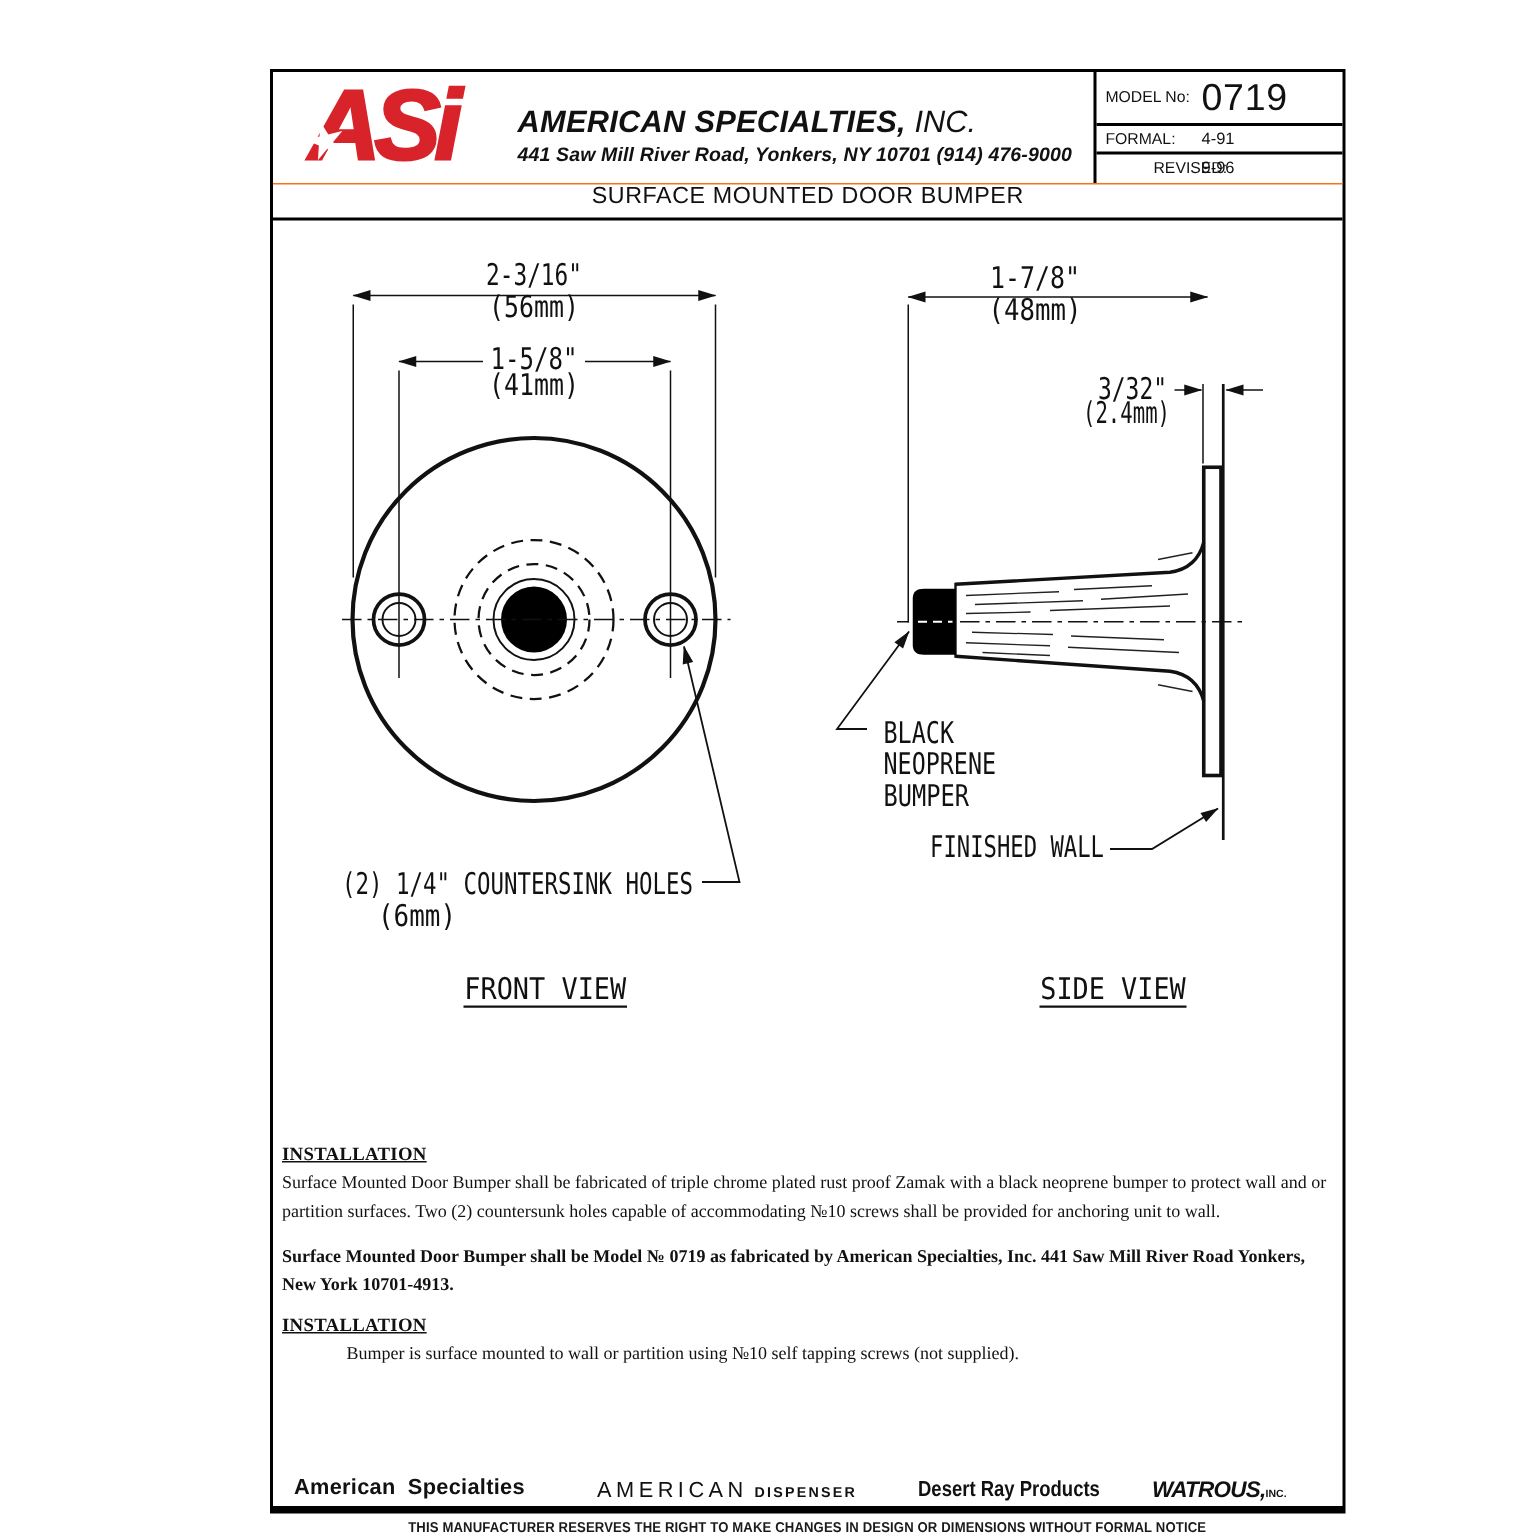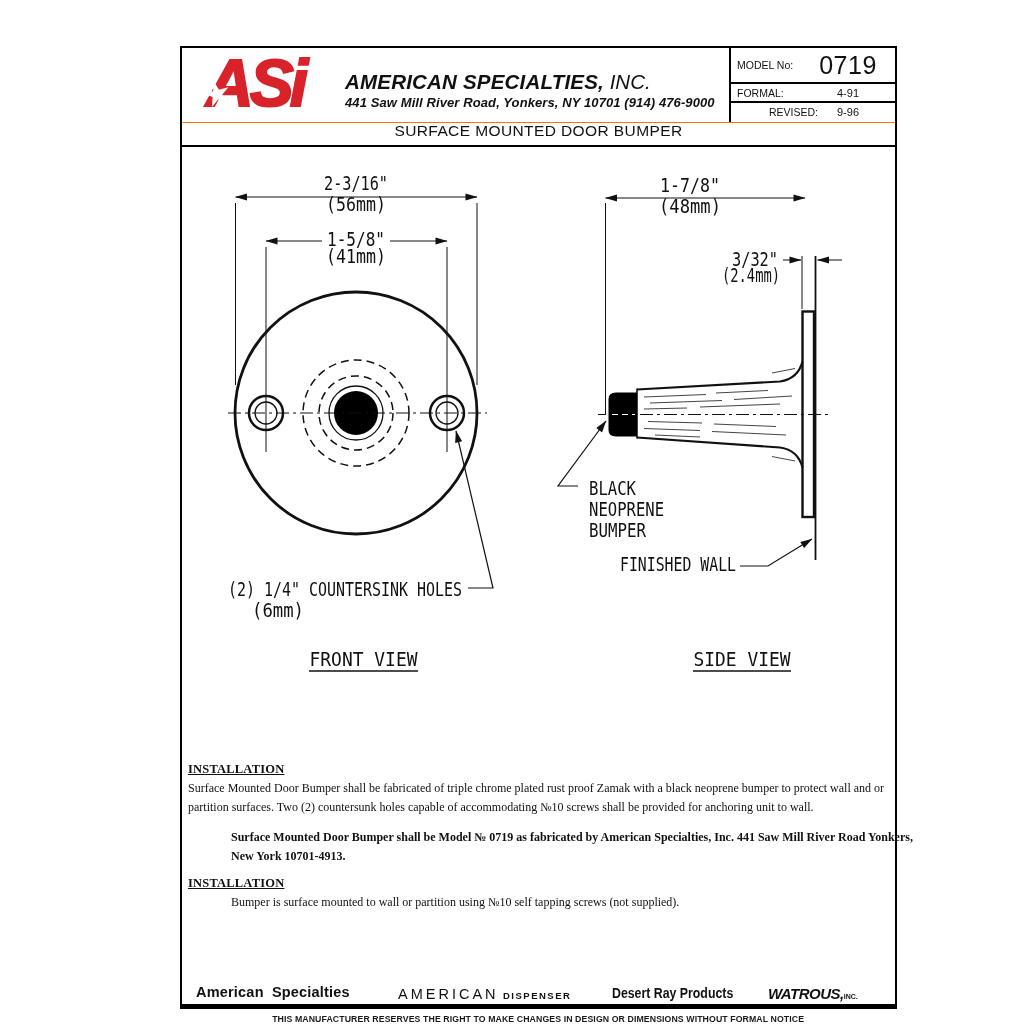--- a/index.html
+++ b/index.html
@@ -20,38 +20,38 @@
   .logo-star{position:absolute;left:-4px;top:22px;font-size:33px;color:#fff;
              font-family:"DejaVu Sans",sans-serif;transform:rotate(-14deg);}
   .co{position:absolute;left:163px;top:22px;white-space:nowrap;}
   .co-name{font-size:20.5px;font-weight:bold;font-style:italic;letter-spacing:.2px;text-align:right;}
   .co-suffix{font-size:20.5px;font-style:italic;font-weight:normal;}
   .co-addr{font-size:13px;font-style:italic;font-weight:bold;margin-top:1px;letter-spacing:.1px;}
   .tbl{position:absolute;right:0;top:0;width:164px;height:74px;border-left:2px solid #000;}
   .trow{position:relative;border-bottom:2px solid #000;display:flex;align-items:center;}
   .trow:last-child{border-bottom:none;padding-left:32px;}
   .tlabel{font-size:10.5px;padding-left:6px;}
-  .tval{position:absolute;left:70px;right:0;text-align:center;}
+  .tval{position:absolute;left:70px;right:0;}
   .tval-big{font-size:25px;letter-spacing:.5px;}
   .tval-sm{font-size:11px;}
 
   
   .titleband{position:absolute;left:0;top:74px;width:100%;height:23px;border-bottom:2px solid #000;
              display:flex;align-items:flex-start;justify-content:center;}
   .titleband span{font-size:15.5px;letter-spacing:.4px;}
 
   
   svg text{font-family:"DejaVu Sans Mono",monospace;fill:#111;}
   .dwg-t{font-size:20px;}
 
   
   .ser{font-family:"Liberation Serif",serif;font-size:12px;line-height:1.55;}
   .ser-h{font-family:"Liberation Serif",serif;font-size:12.5px;font-weight:bold;
          text-decoration:underline;letter-spacing:.2px;}
-  .ser-b{font-weight:bold;margin-left:43px;}
+  .ser-b{font-weight:bold;}
 
   
   .brand1{font-size:14.5px;font-weight:bold;letter-spacing:.2px;word-spacing:4px;}
   .brand2a{font-size:14.5px;letter-spacing:3px;}
   .brand2b{font-size:9.5px;letter-spacing:1.5px;font-weight:bold;}
   .brand3{font-size:14.5px;font-weight:bold;transform:scaleX(.85);transform-origin:left center;
           font-family:"Liberation Sans",sans-serif;}
   .brand4a{font-size:15px;font-weight:bold;font-style:italic;letter-spacing:-.5px;}
   .brand4b{font-size:7px;font-weight:bold;}
   .disclaimer{font-size:9.5px;font-weight:bold;transform:scaleX(.92);transform-origin:center;

